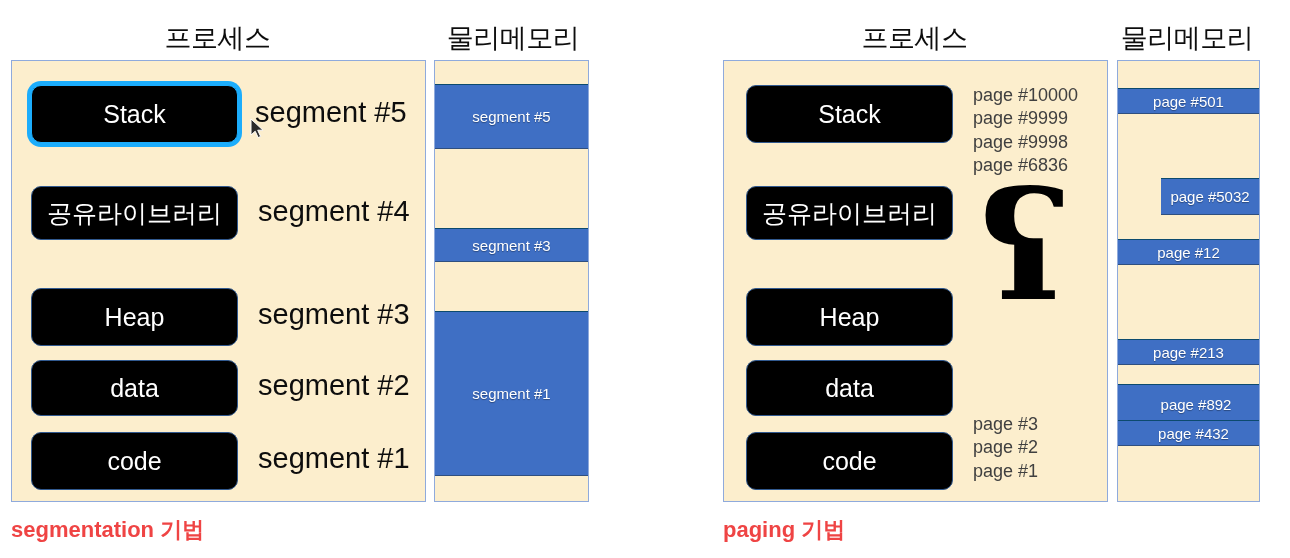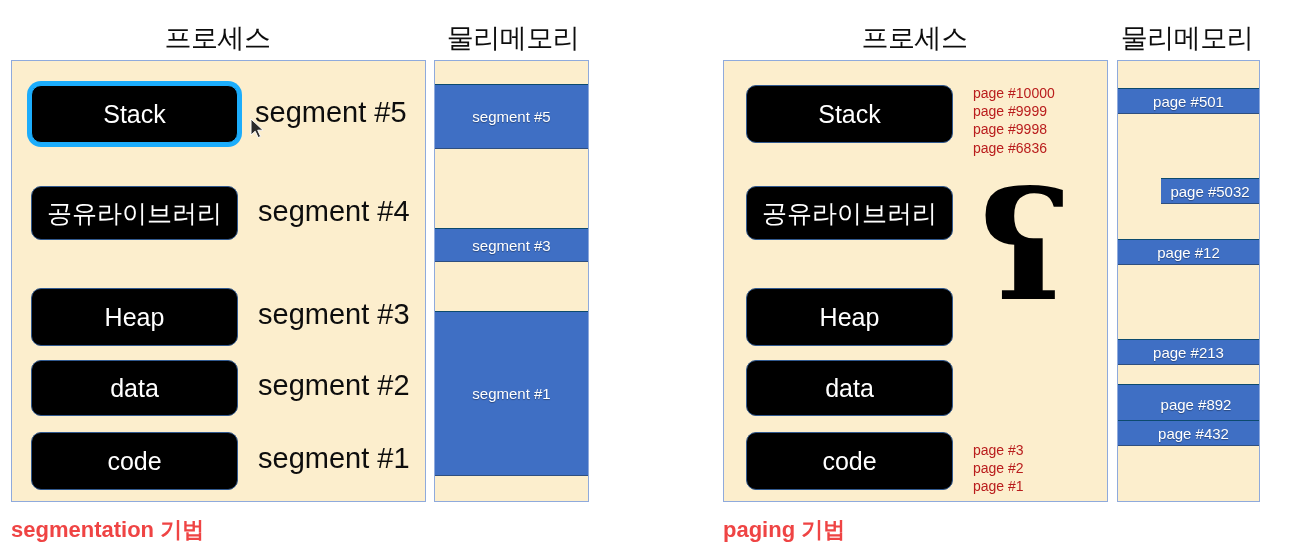--- a/index.html
+++ b/index.html
@@ -72,23 +72,23 @@
     border:1px solid #1cadfc;
   }
   .seg-label{
     position:absolute;
     font-size:29px;
     color:#0d0d0d;
     white-space:nowrap;
   }
   .page-list{
     position:absolute;
-    font-size:14px;
+    font-size:18px;
     line-height:1.30;
-    color:#b91c1c;
+    color:#404040;
     white-space:nowrap;
   }
   .vs{
     position:absolute;
     font-size:66px;
     font-weight:bold;
     color:#b32b12;
     letter-spacing:-1px;
   }
   .squiggle{
@@ -177,32 +177,32 @@
 
     <div class="page-list" style="left:249px;top:23px;">
       <div>page #10000</div>
       <div>page #9999</div>
       <div>page #9998</div>
       <div>page #6836</div>
     </div>
 
     <div class="squiggle" style="left:259px;top:110px;">ʕ</div>
 
-    <div class="page-list" style="left:249px;top:380px;">
+    <div class="page-list" style="left:249px;top:352px;">
       <div>page #3</div>
       <div>page #2</div>
       <div>page #1</div>
     </div>
   </div>
 
   <div class="memcol" style="left:1117px;top:60px;width:143px;height:442px;">
     <div class="block" style="top:27px;height:26px;">
       <span>page #501</span>
     </div>
-    <div class="block" style="top:117px;height:26px;margin-left:43px;">
+    <div class="block" style="top:117px;height:37px;margin-left:43px;">
       <span>page #5032</span>
     </div>
     <div class="block" style="top:178px;height:26px;">
       <span>page #12</span>
     </div>
     <div class="block" style="top:278px;height:26px;">
       <span>page #213</span>
     </div>
     <div class="block" style="top:323px;height:41px;padding-left:15px;">
       <span>page #892</span>

